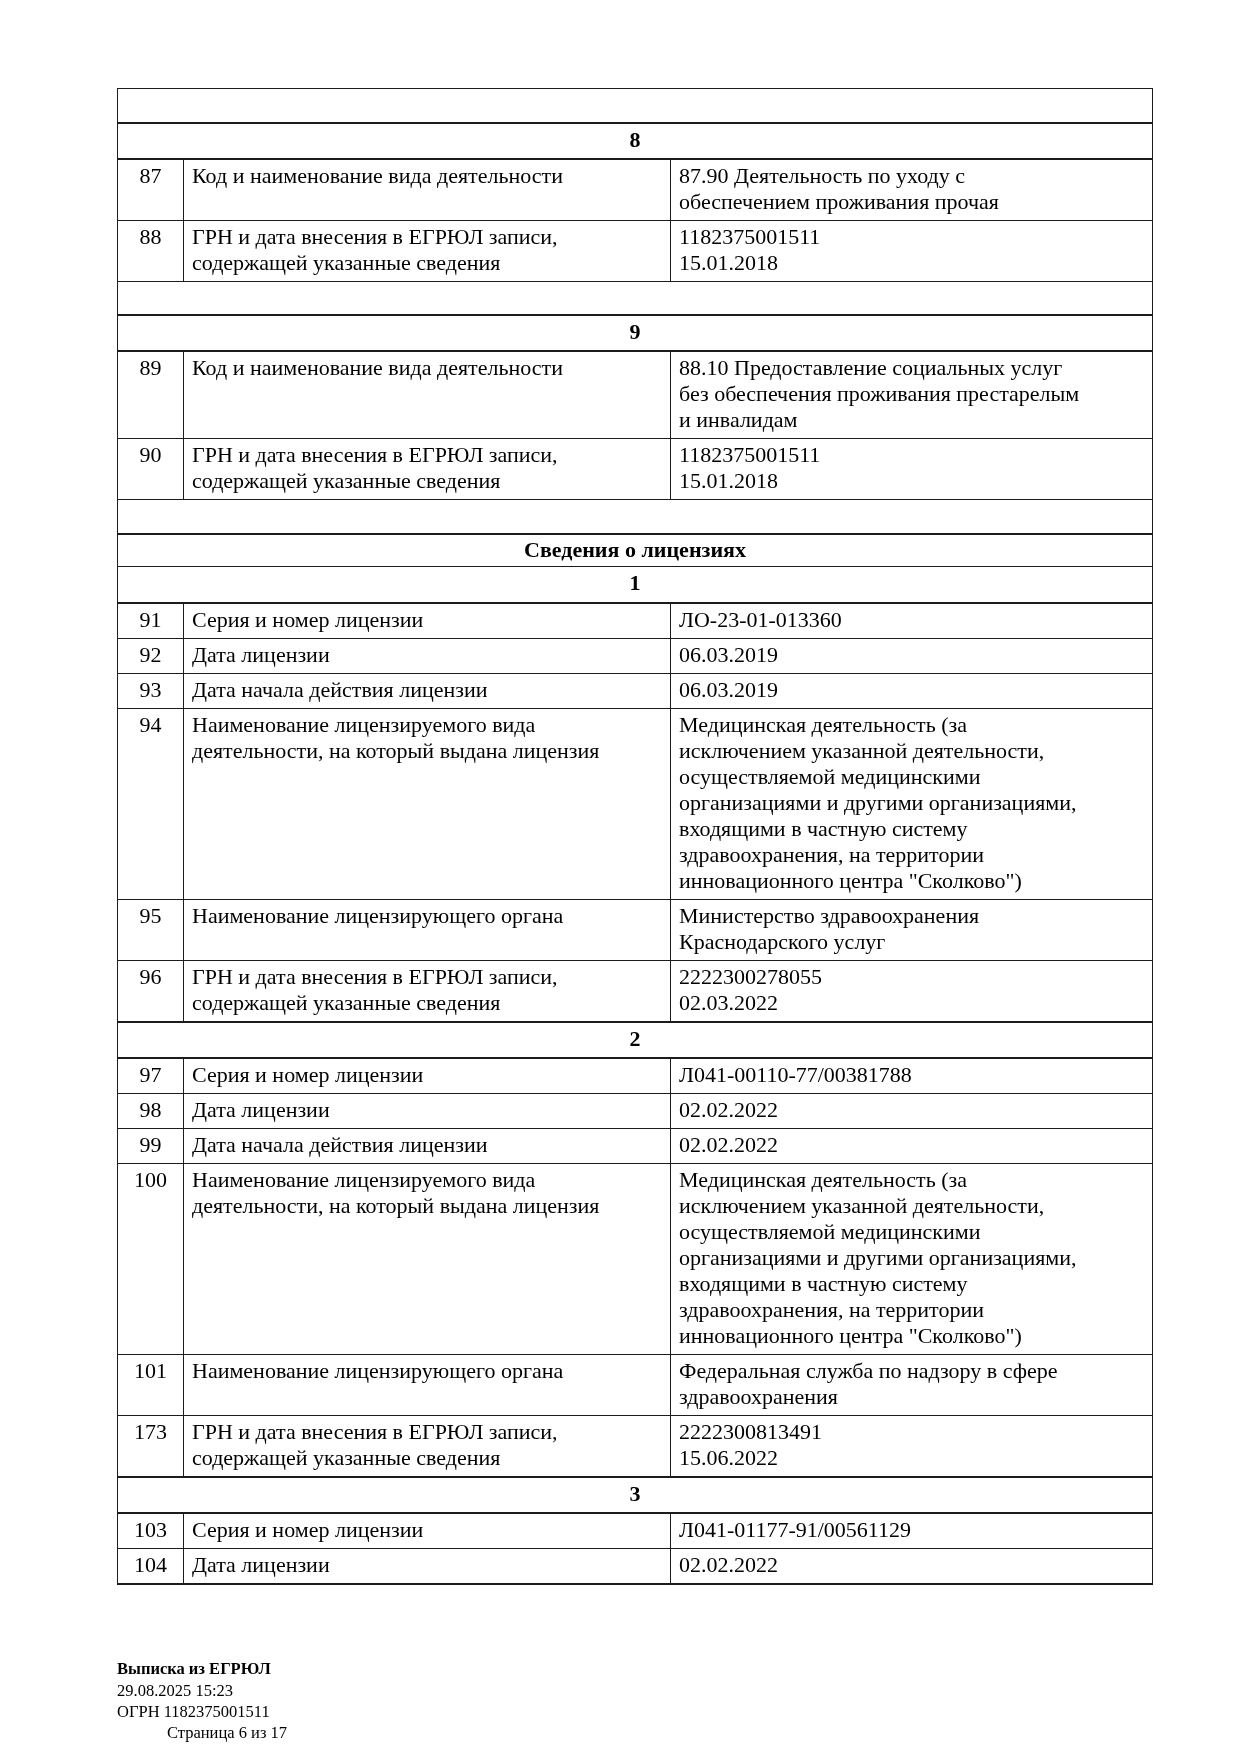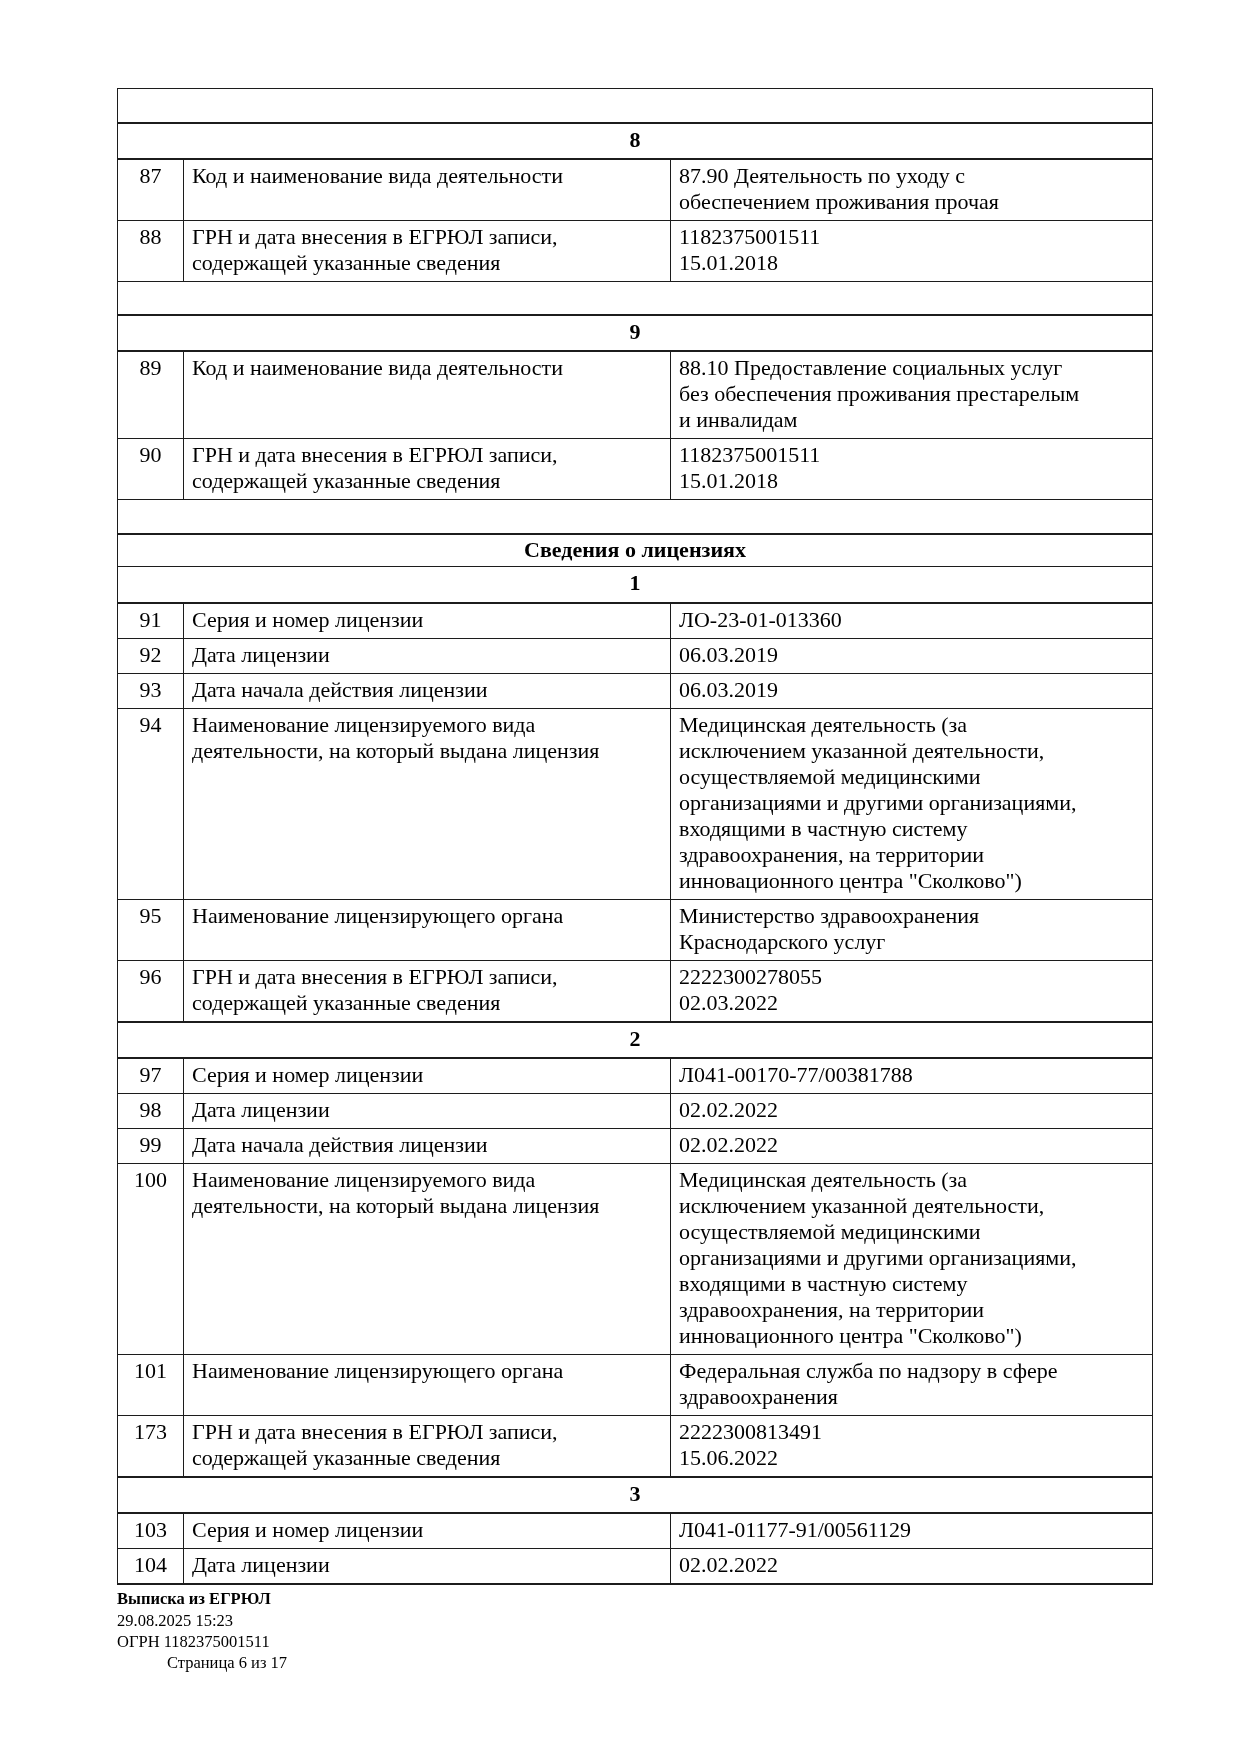--- a/index.html
+++ b/index.html
@@ -43,21 +43,21 @@
     border-bottom: 2.2px solid #1c1c1c;
   }
   tr.row-section td {
     height: 33px; text-align: center;
     font-weight: bold; padding: 2px 0 3px 0;
     border-bottom: 1.4px solid #1c1c1c;
   }
   tr.thick-bottom td { border-bottom-width: 2.2px; }
 
   .footer {
-    position: absolute; left: 117px; width: 1035px; top: 1588px;
+    position: absolute; left: 117px; width: 1035px; top: 1658px;
     font-size: 16.5px; line-height: 21px;
   }
   .footer .doc-title { font-weight: bold; display: block; }
   .footer .line2 {
     display: flex; justify-content: space-between; align-items: baseline;
     margin-top: 1px;
     flex-direction: column;
   }
   .footer .line2 .center-slot { text-align: center; flex: 1; }
   .footer .line2 .left-slot  { min-width: 220px; text-align: left; }
@@ -162,21 +162,21 @@
 содержащей указанные сведения</td>
           <td class="cell-value">2222300278055
 02.03.2022</td>
         </tr>
         <tr class="row-group">
           <td colspan="3">2</td>
         </tr>
         <tr class="row-data">
           <td class="cell-num">97</td>
           <td class="cell-label">Серия и номер лицензии</td>
-          <td class="cell-value">Л041-00170-77/00381788</td>
+          <td class="cell-value">Л041-00110-77/00381788</td>
         </tr>
         <tr class="row-data">
           <td class="cell-num">98</td>
           <td class="cell-label">Дата лицензии</td>
           <td class="cell-value">02.02.2022</td>
         </tr>
         <tr class="row-data">
           <td class="cell-num">99</td>
           <td class="cell-label">Дата начала действия лицензии</td>
           <td class="cell-value">02.02.2022</td>

